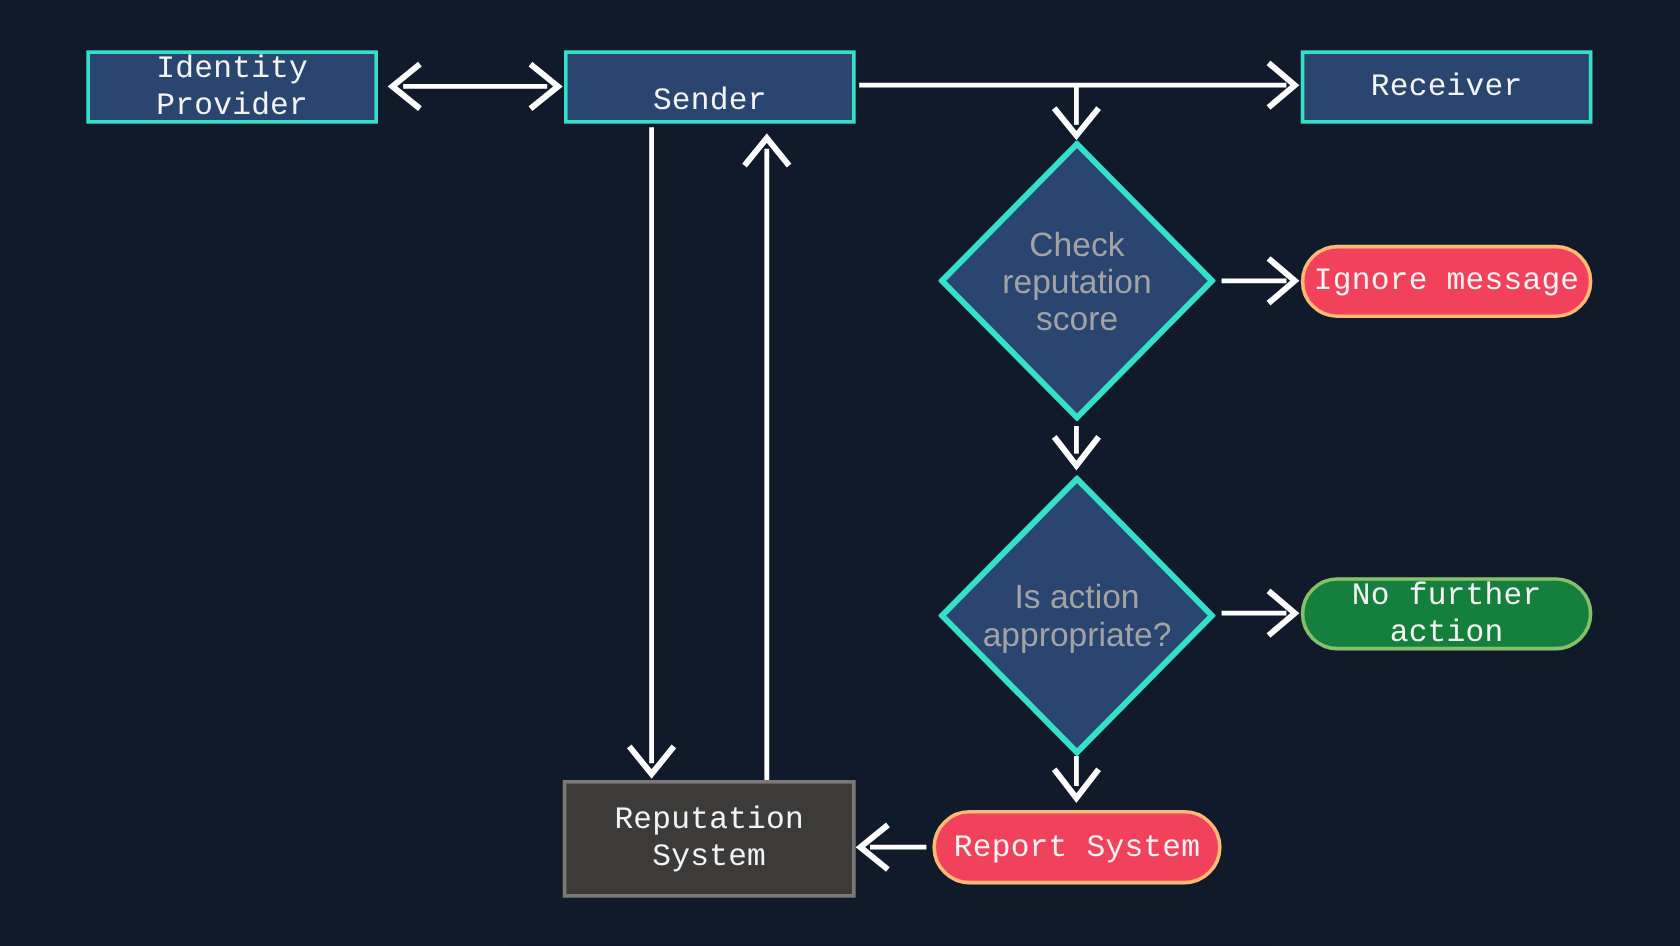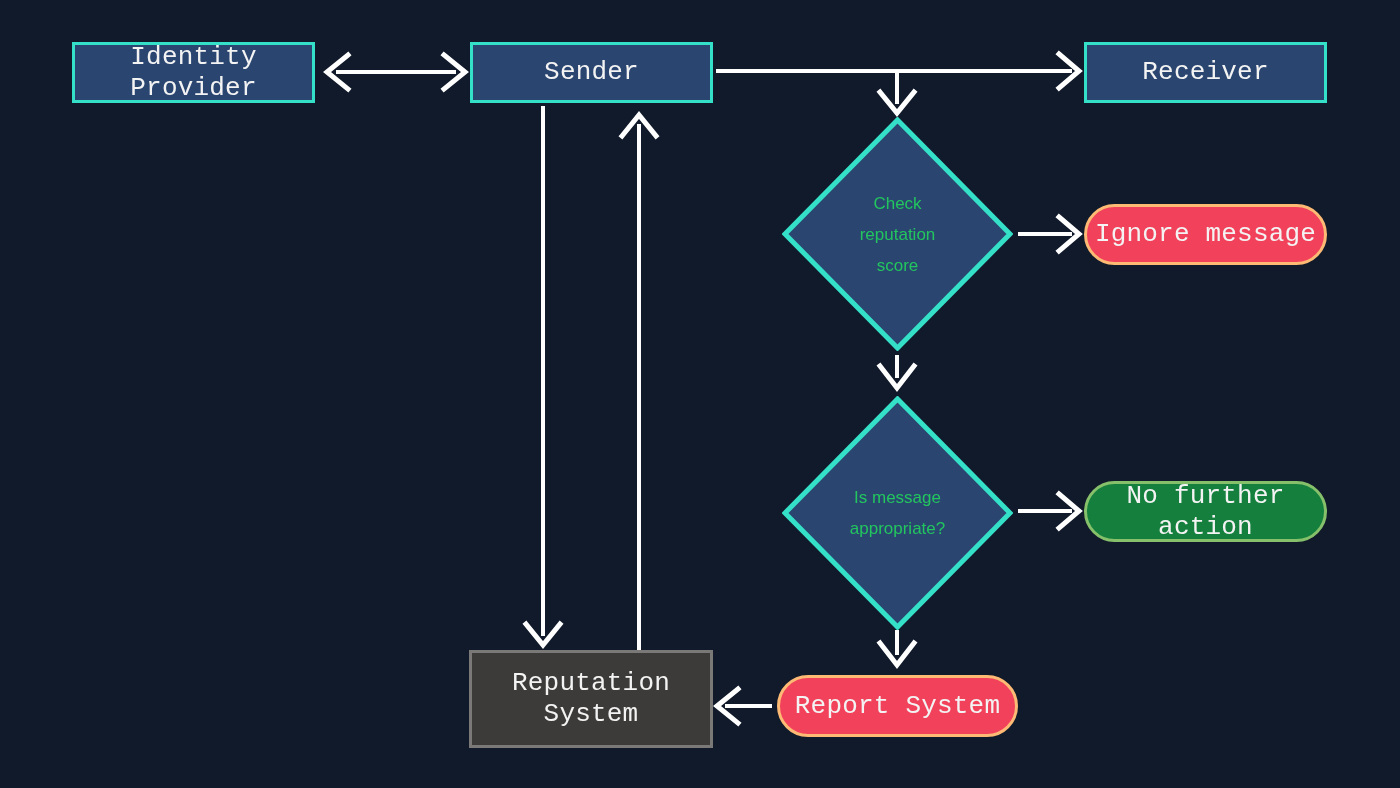--- a/index.html
+++ b/index.html
@@ -75,22 +75,22 @@
   .diamond-label {
     position: absolute;
     left: 0;
     top: 0;
     width: 100%;
     height: 100%;
     display: flex;
     align-items: center;
     justify-content: center;
     text-align: center;
-    color: #22c55e;
-    font-size: 17px;
+    color: #a3a3a3;
+    font-size: 28px;
     line-height: 31px;
     padding: 0 26px;
     box-sizing: border-box;
   }
   .label-line { display: block; }
 </style>
 </head>
 <body>
 
 <div id="canvas">
@@ -146,21 +146,21 @@
     <g>
       <line x1="639" y1="650" x2="639" y2="124" stroke="#ffffff" stroke-width="4"></line>
       <polyline points="622,136 639,115 656,136" fill="none" stroke="#ffffff" stroke-width="5" stroke-linecap="square" stroke-linejoin="miter"></polyline>
     </g>
   </svg>
 
   <div class="node box-process" style="left:72px; top:42px; width:243px; height:61px;">
     <span>Identity Provider</span>
   </div>
 
-  <div class="node box-process" style="left:470px; top:42px; width:243px; height:61px;">
+  <div class="node box-process" style="left:470px; top:42px; width:243px; height:61px;align-items:flex-end;">
     <span>Sender</span>
   </div>
 
   <div class="node box-process" style="left:1084px; top:42px; width:243px; height:61px;justify-content:center;">
     <span>Receiver</span>
   </div>
 
   <div class="diamond-wrap" style="left:782px; top:117px; width:231px; height:234px;">
     <svg class="diamond-shape" viewBox="0 0 231 234" preserveAspectRatio="none">
       <polygon points="115.5,3 228,117 115.5,231 3,117" fill="#2a4570" stroke="#35e0c8" stroke-width="5"></polygon>
@@ -173,21 +173,21 @@
       </div>
     </div>
   </div>
 
   <div class="diamond-wrap" style="left:782px; top:396px; width:231px; height:234px;">
     <svg class="diamond-shape" viewBox="0 0 231 234" preserveAspectRatio="none">
       <polygon points="115.5,3 228,117 115.5,231 3,117" fill="#2a4570" stroke="#35e0c8" stroke-width="5"></polygon>
     </svg>
     <div class="diamond-label">
       <div>
-        <span class="label-line">Is message</span>
+        <span class="label-line">Is action</span>
         <span class="label-line">appropriate?</span>
       </div>
     </div>
   </div>
 
   <div class="node pill pill-danger" style="left:1084px; top:204px; width:243px; height:61px;">
     <span>Ignore message</span>
   </div>
 
   <div class="node pill pill-success" style="left:1084px; top:481px; width:243px; height:61px;">

